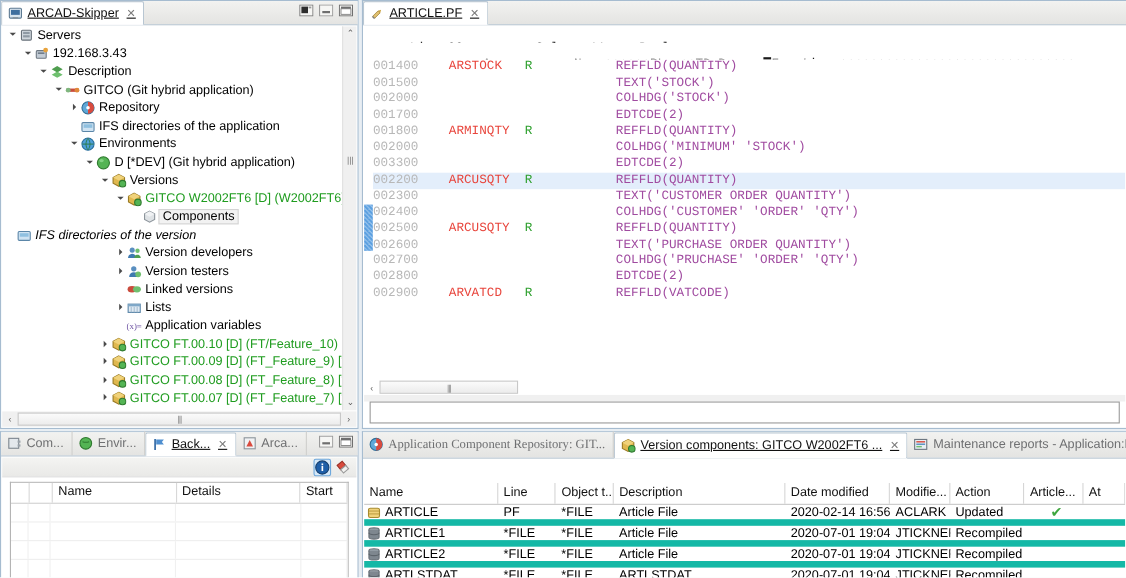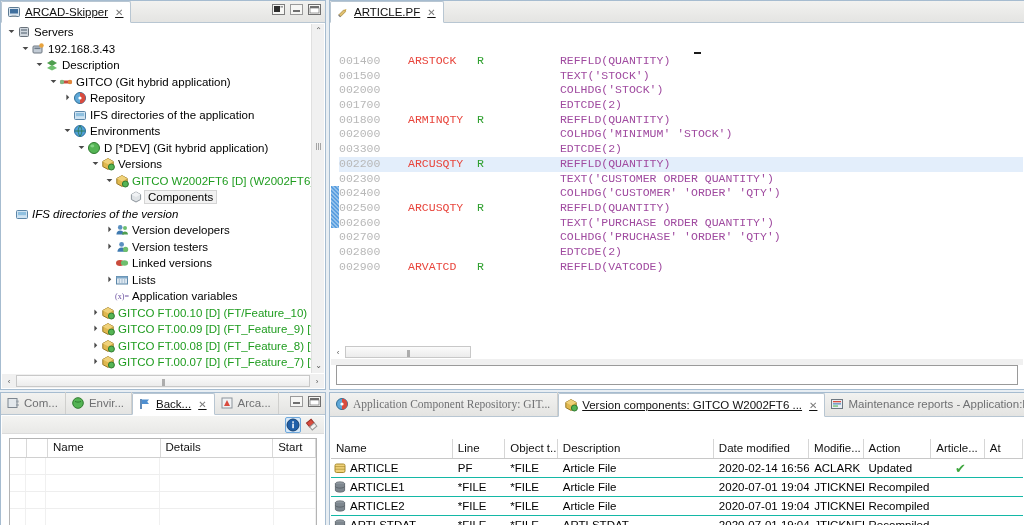--- a/index.html
+++ b/index.html
@@ -143,21 +143,21 @@
   .ed-gap { position: absolute; left:1px; right:1px; bottom: 24px; height: 6px; background:#f0f0f0;}
 
   
   #botRight { left: 329px; top: 392px; width: 695px; height: 133px; border-bottom: none; border-right: none; }
   .br-table { position: absolute; left: 1px; right: 1px; top: 46px; bottom: 0; background: #fff; overflow: hidden; }
   .br-hrow { display: flex; height: 20px; border-bottom: 1px solid #c8c8c8; background: #fff; }
   .br-hc {
     border-right: 1px solid #d6d6d6; font-size: 11.5px; padding: 3px 0 0 5px;
     color: #111; white-space: nowrap; overflow: hidden;
   }
-  .br-row { display: flex; height: 19px; border-bottom: 1px solid #14b8a6; align-items: center; }
+  .br-row { display: flex; height: 19px; border-bottom: 6px solid #14b8a6; align-items: center; }
   .br-c {
     font-size: 11.5px; padding-left: 5px; white-space: nowrap; overflow: hidden;
     display: flex; align-items: center; gap: 3px; height: 19px;
   }
 </style>
 </head>
 <body>
 <div id="root">
 
 <div class="panel" id="leftTop">

